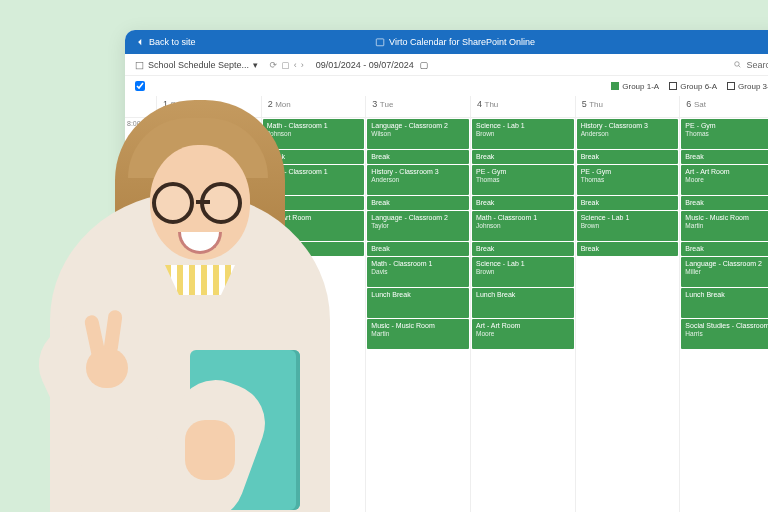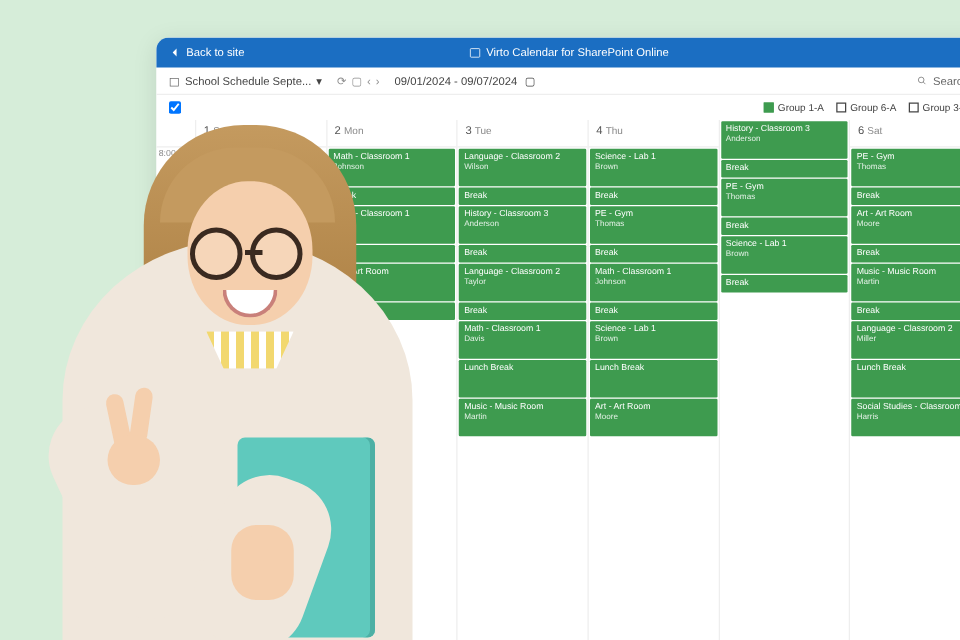--- a/index.html
+++ b/index.html
@@ -237,20 +237,21 @@
             <div class="event tall">
               <div>Lunch Break</div>
             </div>
             <div class="event tall">
               <div>Art - Art Room</div>
               <div class="sub">Moore</div>
             </div>
           </div>
         </div>
         <div class="day-col">
+          <div class="day-hdr">5 <span style="font-size:8px;color:#888">Thu</span></div>
           <div class="events">
             <div class="event tall">
               <div>History - Classroom 3</div>
               <div class="sub">Anderson</div>
             </div>
             <div class="event short">
               <div>Break</div>
             </div>
             <div class="event tall">
               <div>PE - Gym</div>

